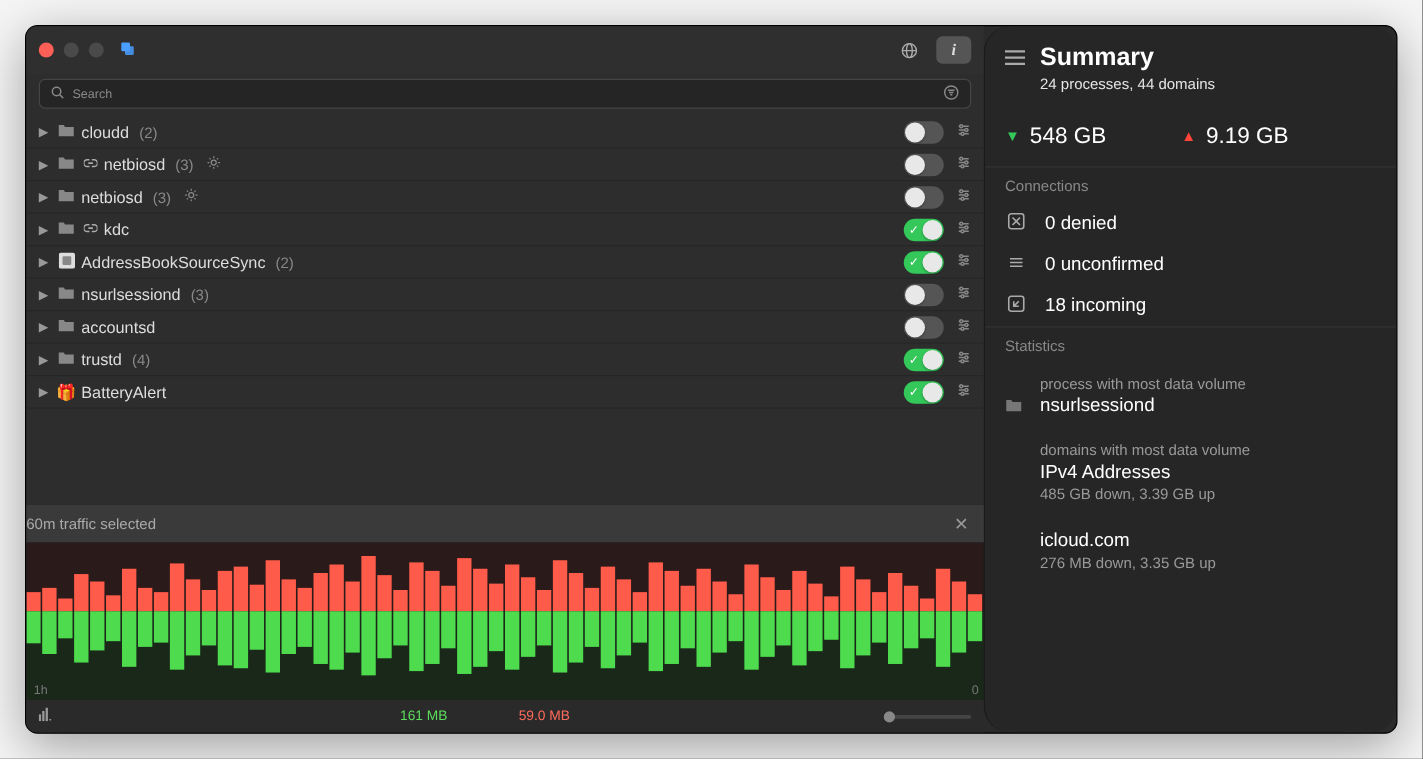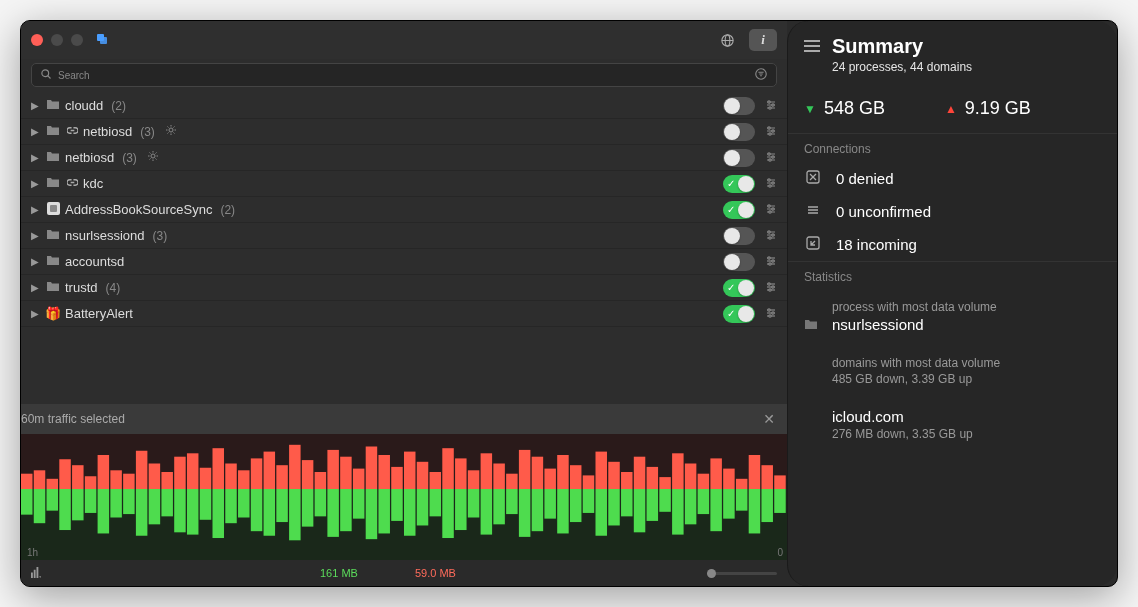--- a/index.html
+++ b/index.html
@@ -583,20 +583,21 @@
       <div class="stat-entry-body">
         <div class="stat-entry-label">process with most data volume</div>
         <div class="stat-entry-name">nsurlsessiond</div>
       </div>
     </div>
 
     <div class="stat-entry">
       <span class="stat-entry-icon hidden">·</span>
       <div class="stat-entry-body">
         <div class="stat-entry-label">domains with most data volume</div>
+        <div class="stat-entry-name">IPv4 Addresses</div>
         <div class="stat-entry-detail">485 GB down, 3.39 GB up</div>
       </div>
     </div>
 
     <div class="stat-entry">
       <span class="stat-entry-icon hidden">·</span>
       <div class="stat-entry-body">
         <div class="stat-entry-name">icloud.com</div>
         <div class="stat-entry-detail">276 MB down, 3.35 GB up</div>
       </div>

